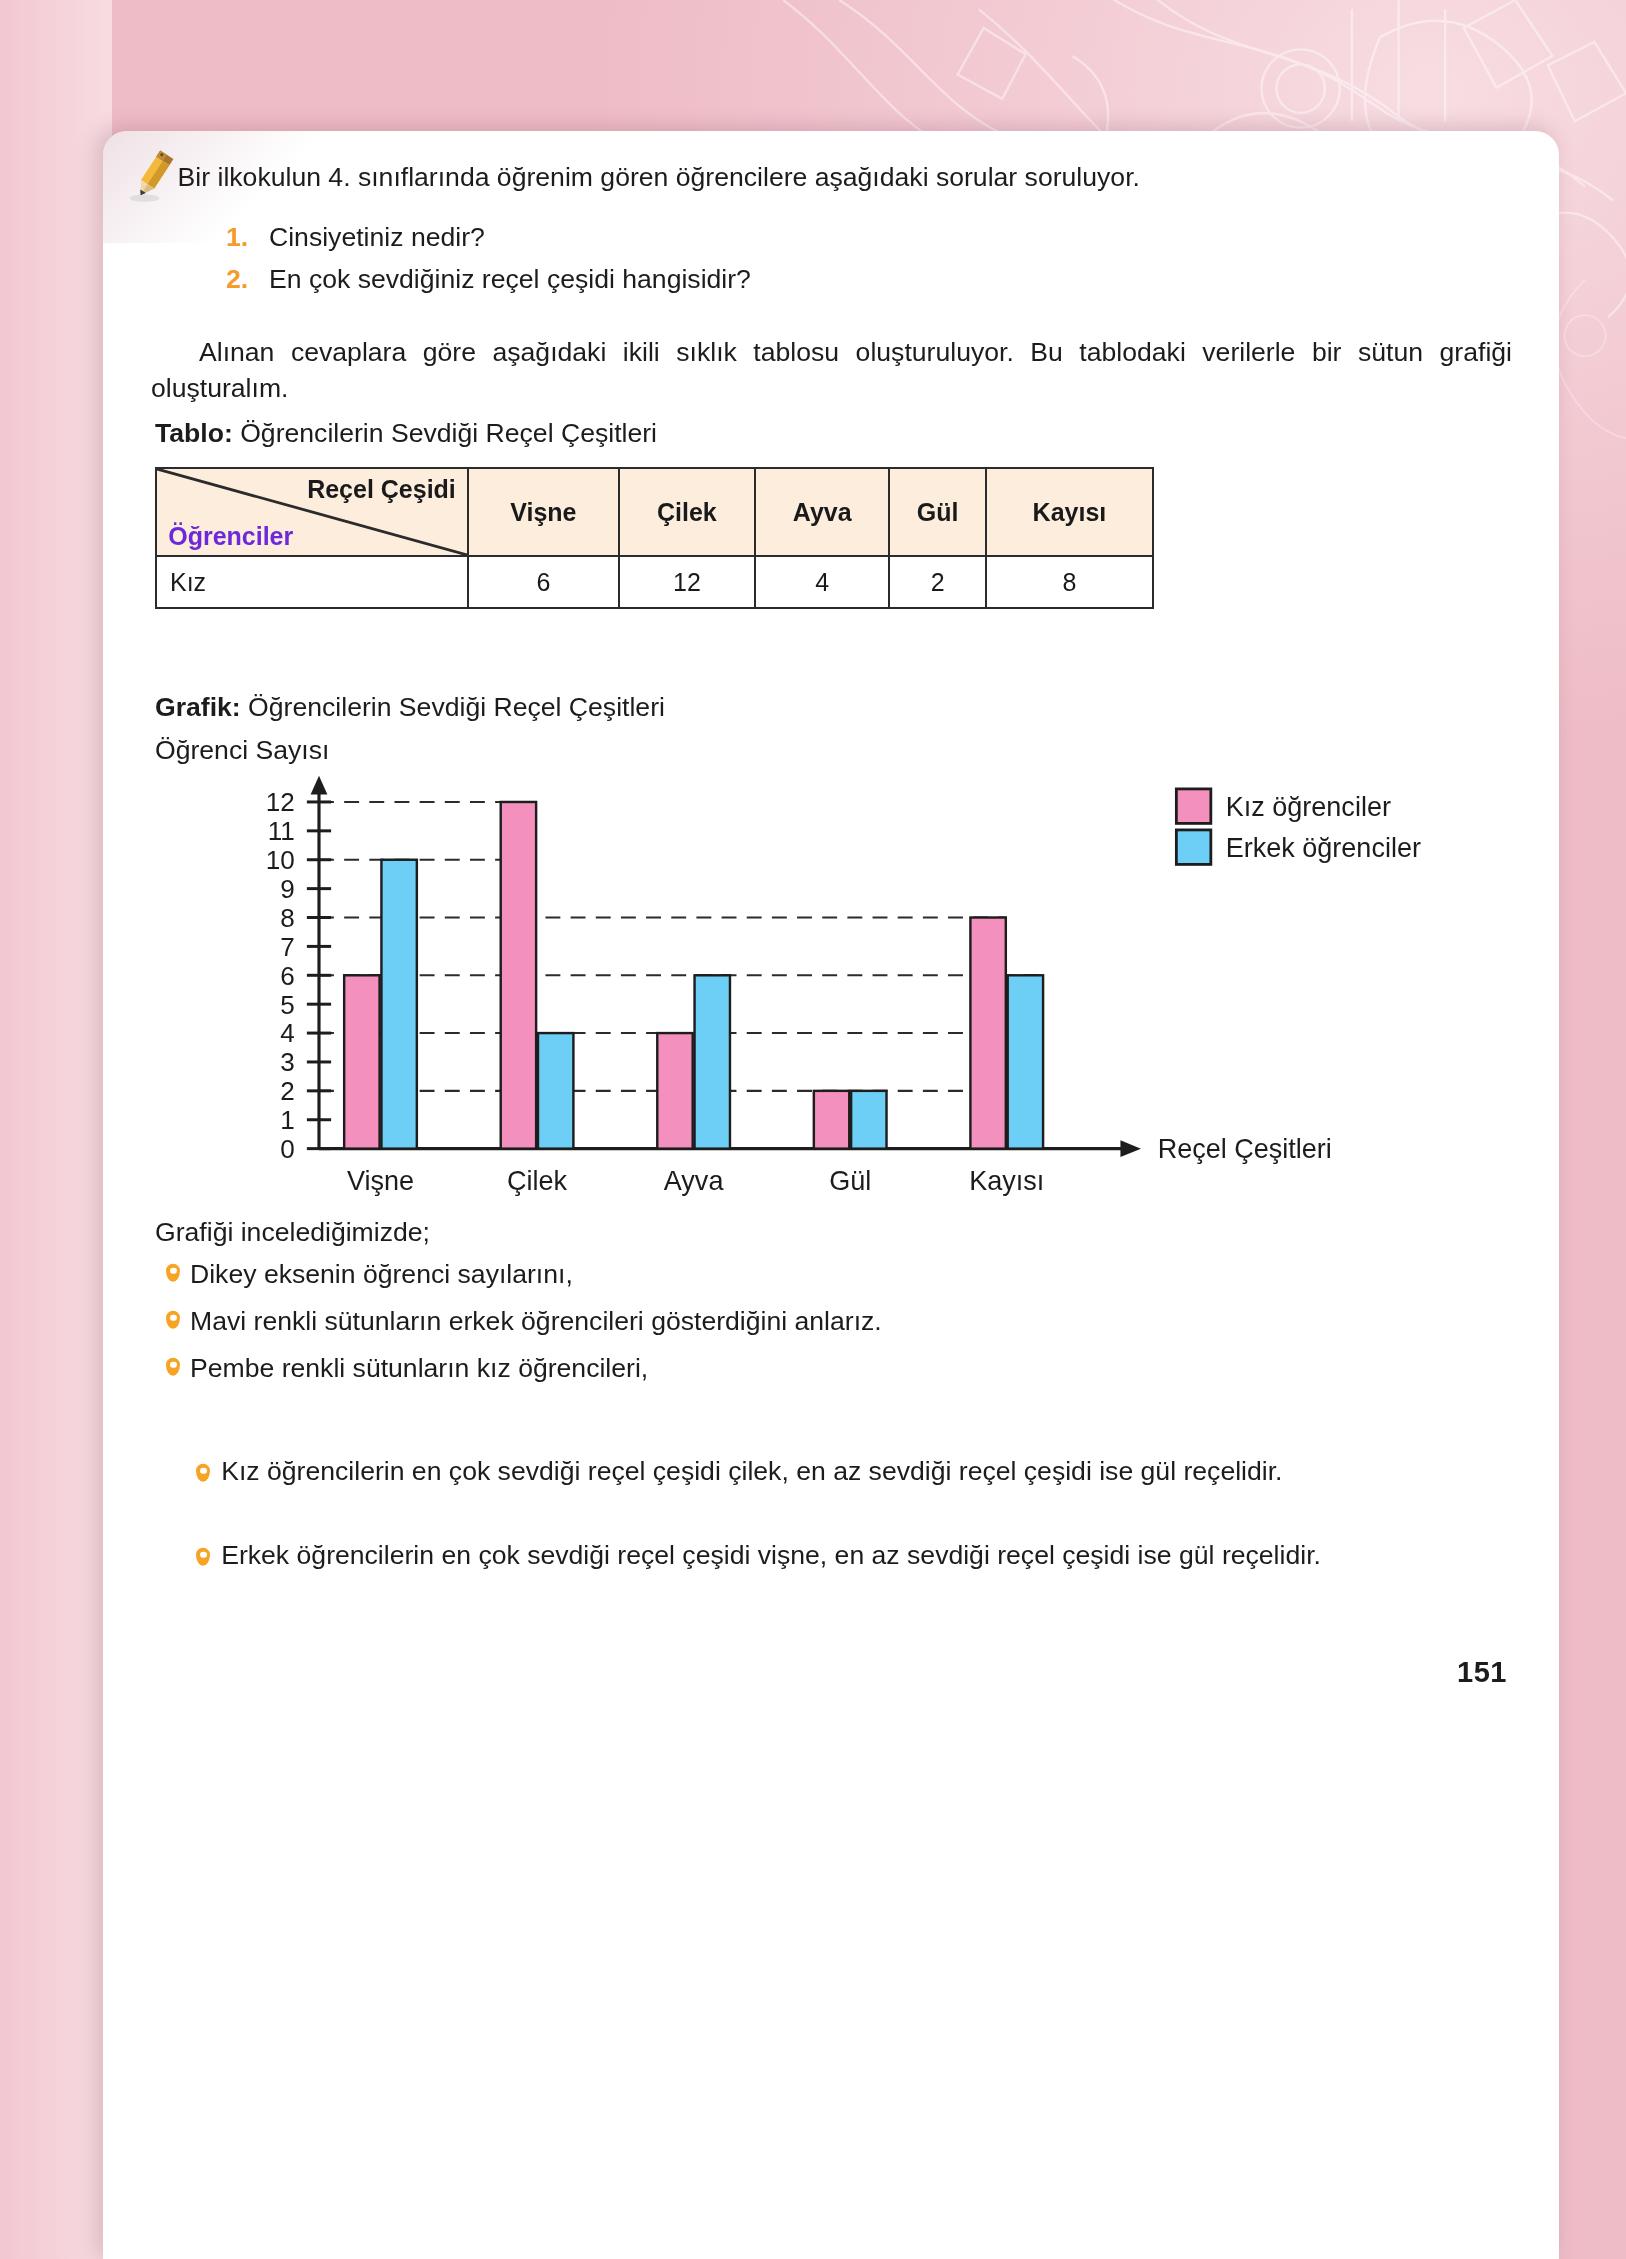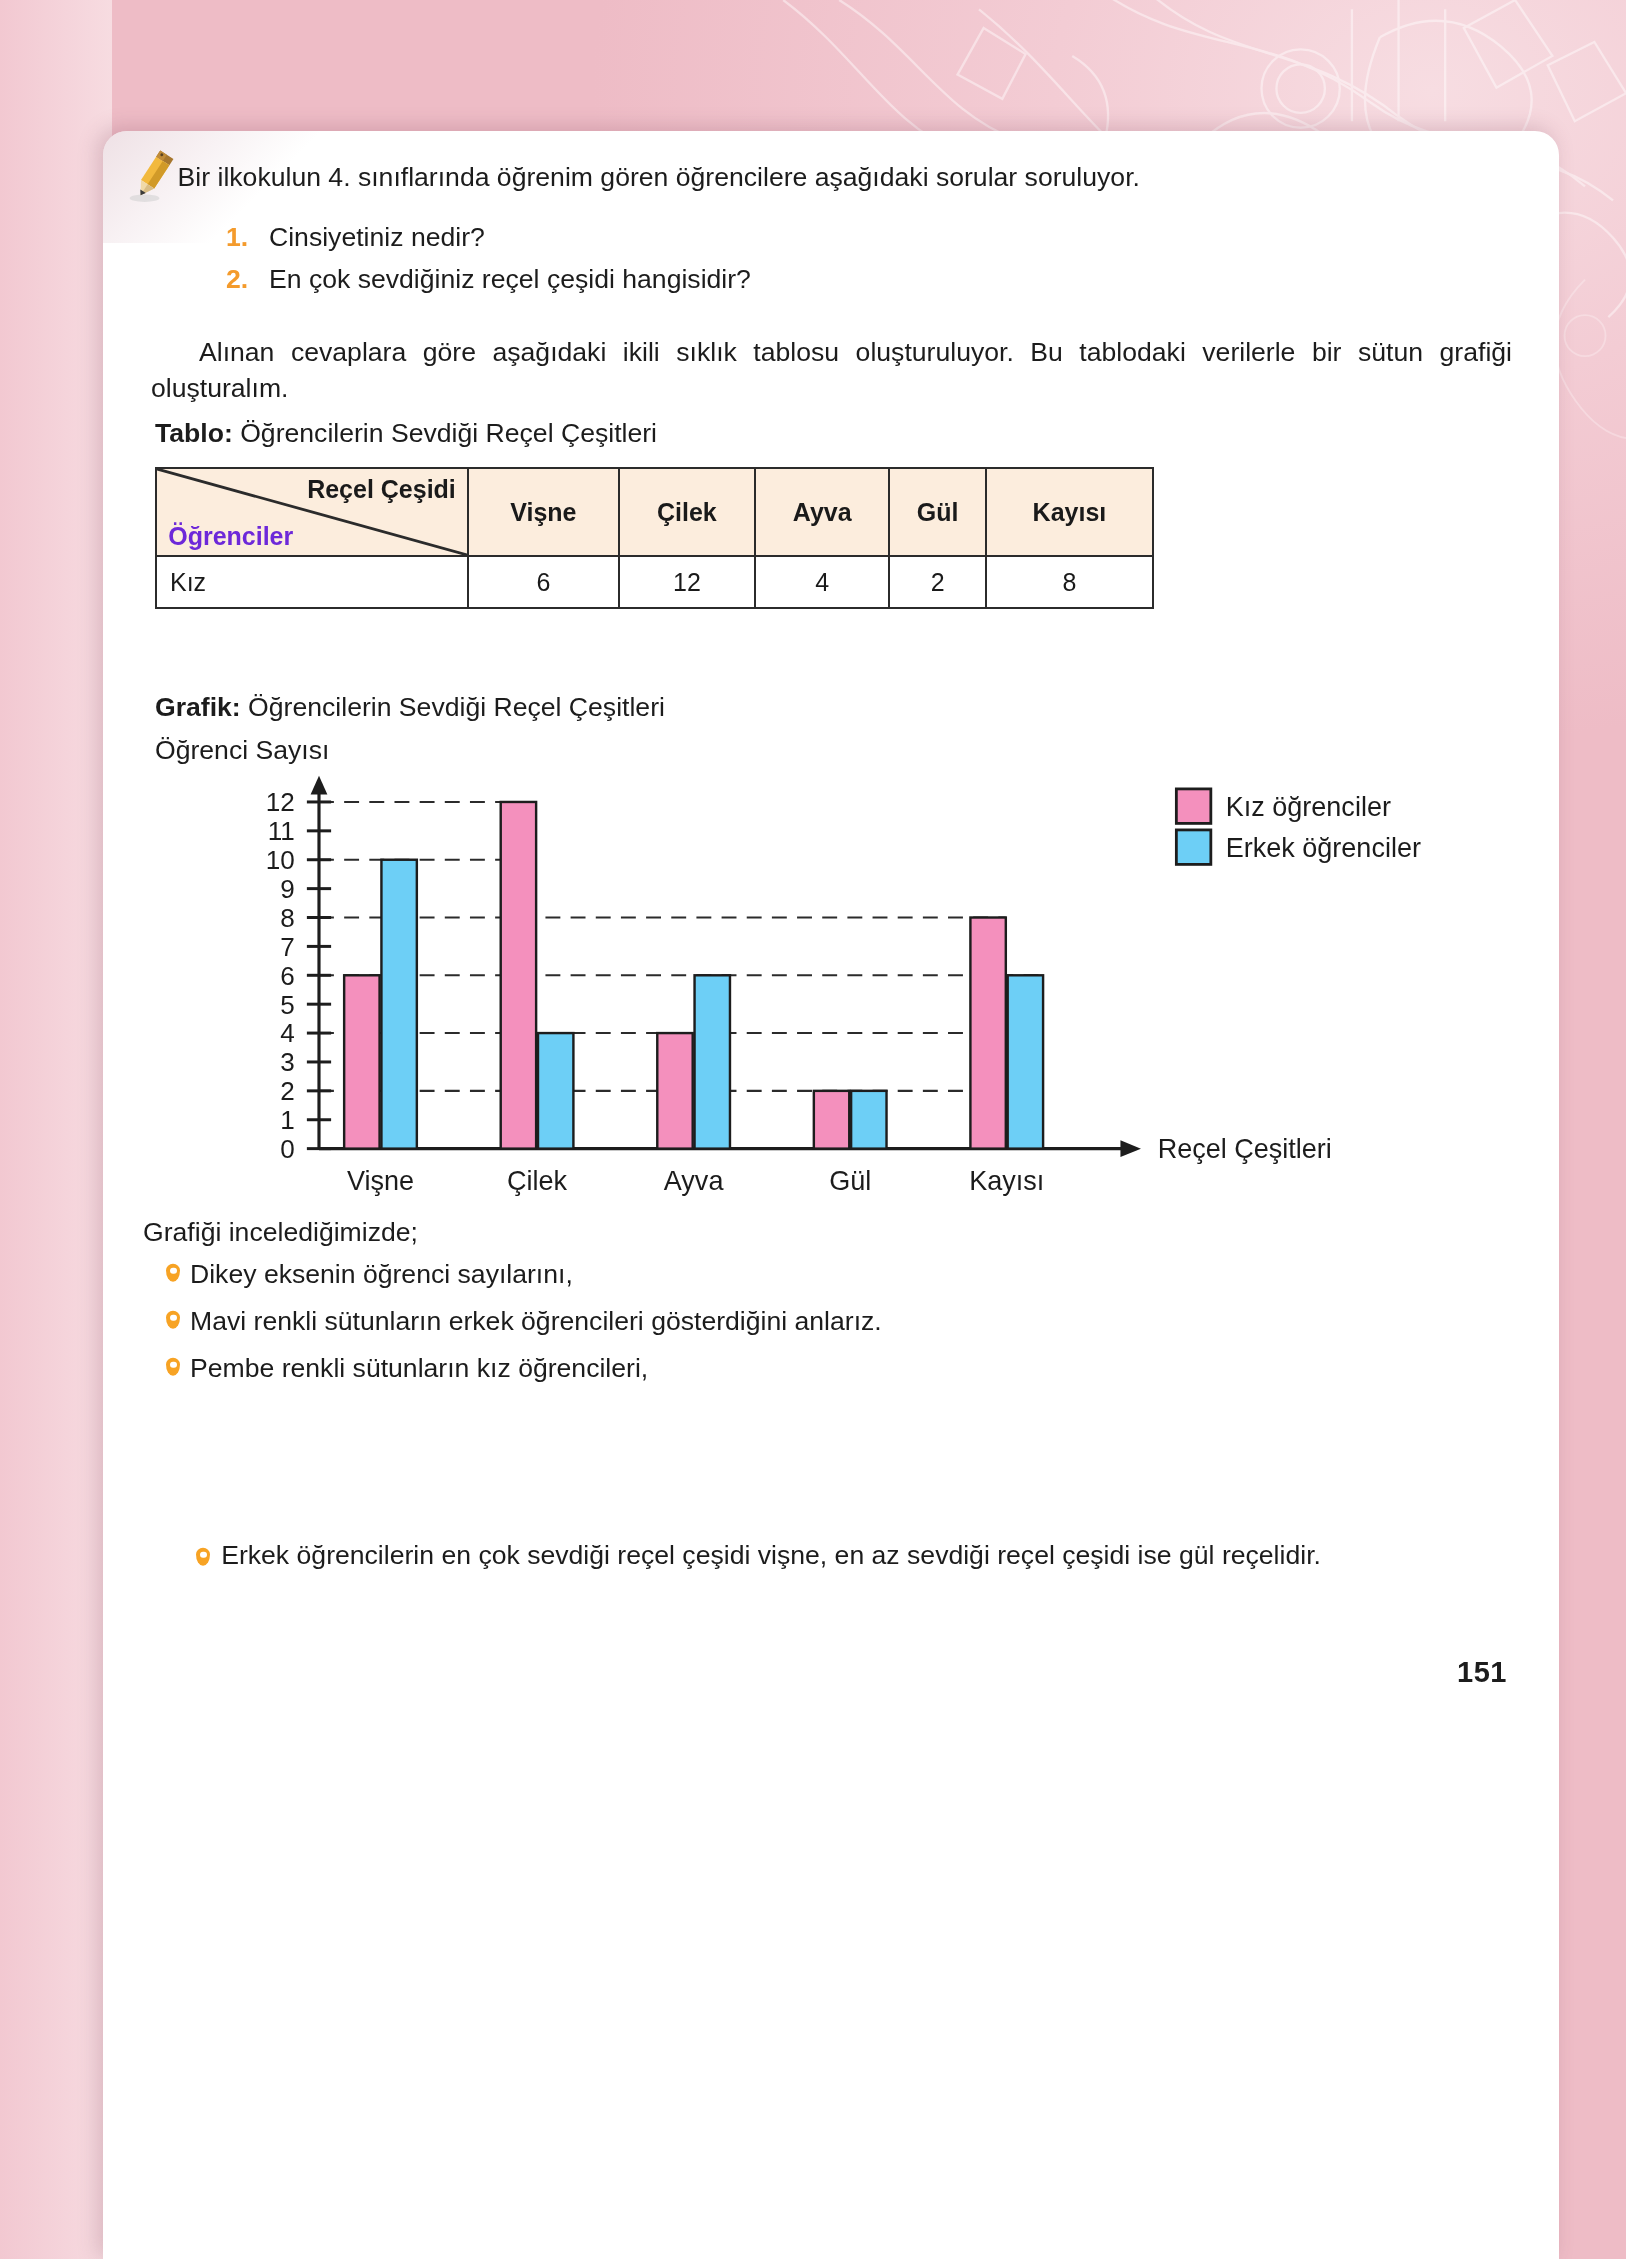--- a/index.html
+++ b/index.html
@@ -216,21 +216,21 @@
   #chart {
     position: absolute;
     left: 37px;
     top: 643px;
     width: 1398px;
     height: 438px;
   }
 
   
   #concl-lead {
-    left: 40px;
+    left: 52px;
     top: 1083px;
     width: 1305px;
   }
   .bullet-list {
     position: absolute;
     left: 52px;
     top: 1126px;
     width: 1333px;
   }
   .blt-row {
@@ -513,20 +513,23 @@
         <span class="blt-text">Mavi renkli sütunların erkek öğrencileri gösterdiğini anlarız.</span>
       </div>
       <div class="blt-row">
         <span class="blt-mark">
             <span class="drop"></span>
           </span>
         <span class="blt-text">Pembe renkli sütunların kız öğrencileri,</span>
       </div>
     </div>
 
+    <div class="para-bullet" id="para-kiz">
+      <span class="inline-drop"></span><span>Kız öğrencilerin en çok sevdiği reçel çeşidi çilek, en az sevdiği reçel çeşidi ise gül reçelidir.</span>
+    </div>
 
     <div class="para-bullet" id="para-erkek">
       <span class="inline-drop"></span><span>Erkek öğrencilerin en çok sevdiği reçel çeşidi vişne, en az sevdiği reçel çeşidi ise gül reçelidir.</span>
     </div>
 
     <div id="page-number">151</div>
 
   </div>
 </div>
 

